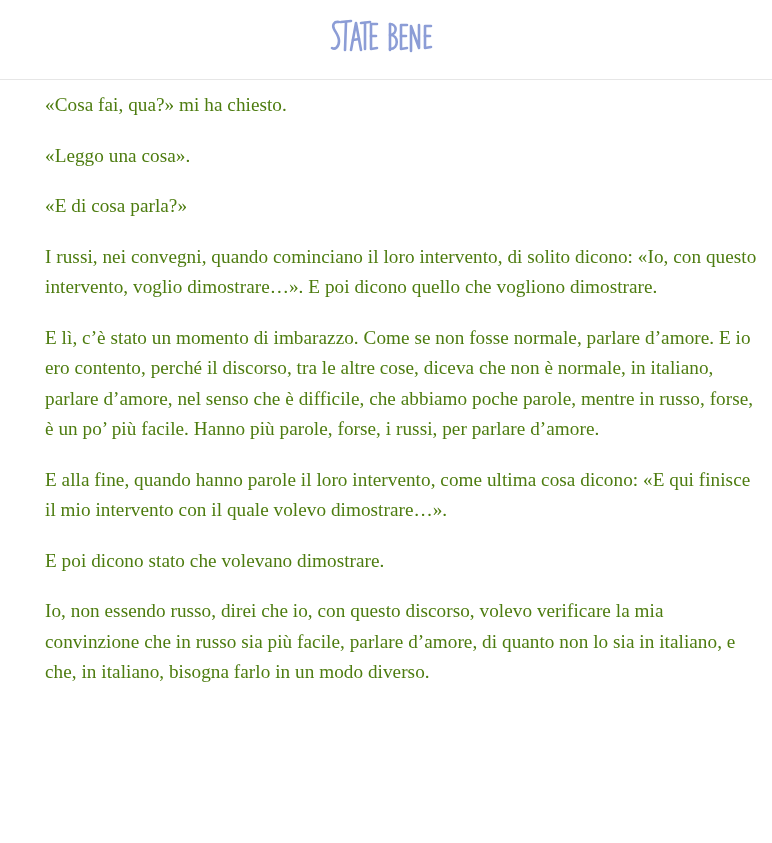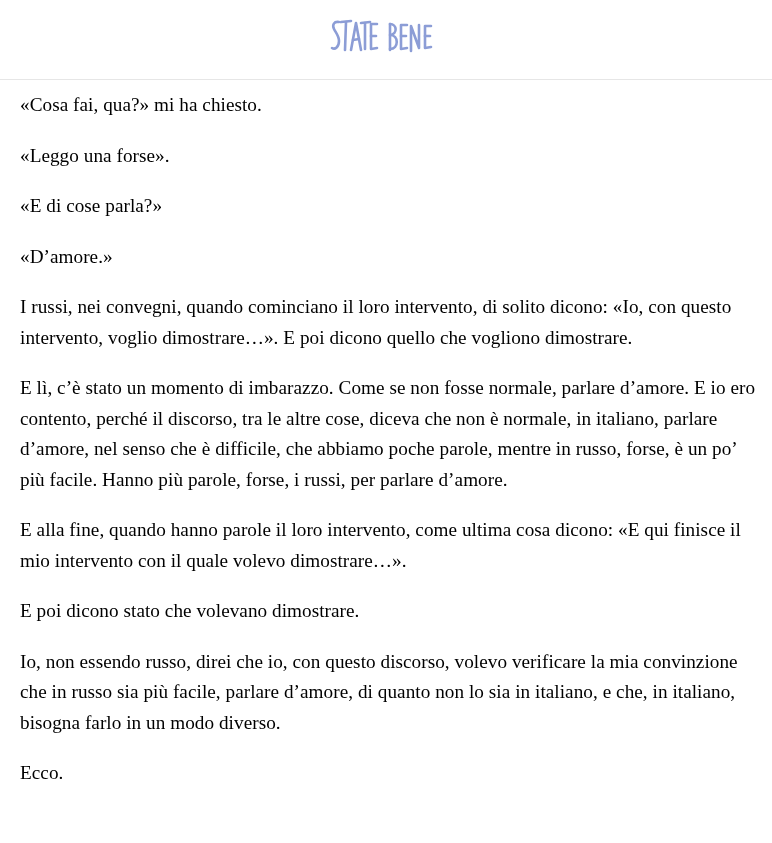--- a/index.html
+++ b/index.html
@@ -26,22 +26,23 @@
       margin-top: -8px;
     }
     .logo svg {
       display: block;
     }
     .article {
       padding: 10px 12px 0 20px;
       font-family: "Liberation Serif", "DejaVu Serif", serif;
       font-size: 19.2px;
       line-height: 30.5px;
-      color: #000000;
+      color: #4d7c0f;
       letter-spacing: 0.05px;
+      margin-left: 25px;
     }
     .article p {
       margin: 0 0 20px 0;
     }
     .article p.first {
       margin-top: 0;
     }
   </style>
 </head>
 <body>
@@ -75,22 +76,20 @@
 
         <path d="M101 10 L95 10 L95 32 L101 31"></path>
         <path d="M95 20 L100 20"></path>
       </g>
     </svg>
   </a>
 </header>
 
 <main class="article">
   <p class="first">«Cosa fai, qua?» mi ha chiesto.</p>
-  <p>«Leggo una forse».</p>
-  <p>«E di cose parla?»</p>
-  <p>«D’amore.»</p>
+  <p>«Leggo una cosa».</p>
+  <p>«E di cosa parla?»</p>
   <p>I russi, nei convegni, quando cominciano il loro intervento, di solito dicono: «Io, con questo intervento, voglio dimostrare…». E poi dicono quello che vogliono dimostrare.</p>
   <p>E lì, c’è stato un momento di imbarazzo. Come se non fosse normale, parlare d’amore. E io ero contento, perché il discorso, tra le altre cose, diceva che non è normale, in italiano, parlare d’amore, nel senso che è difficile, che abbiamo poche parole, mentre in russo, forse, è un po’ più facile. Hanno più parole, forse, i russi, per parlare d’amore.</p>
   <p>E alla fine, quando hanno parole il loro intervento, come ultima cosa dicono: «E qui finisce il mio intervento con il quale volevo dimostrare…».</p>
   <p>E poi dicono stato che volevano dimostrare.</p>
   <p>Io, non essendo russo, direi che io, con questo discorso, volevo verificare la mia convinzione che in russo sia più facile, parlare d’amore, di quanto non lo sia in italiano, e che, in italiano, bisogna farlo in un modo diverso.</p>
-  <p>Ecco.</p>
 </main>
 
 </body></html>

